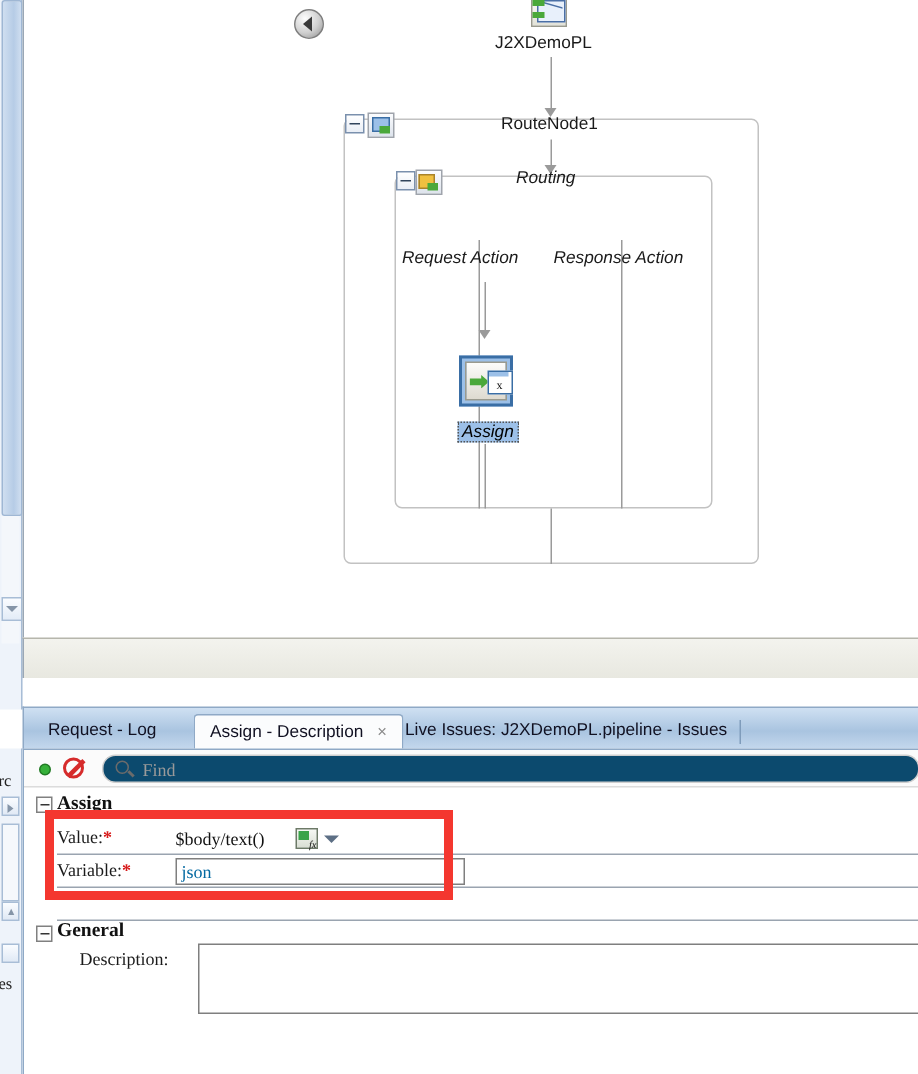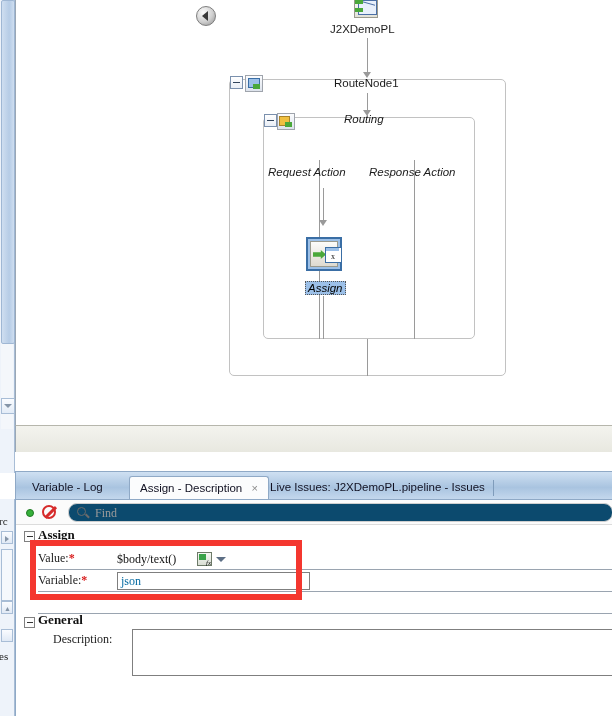--- a/index.html
+++ b/index.html
@@ -387,21 +387,21 @@
     
     
     
     
     
   </div>
 
 
   <div class="vtabbar">
     <div class="vtab" style="left:6px;">
-      <span>Variable - Log</span>
+      <span>Request - Log</span>
     </div>
     <div class="vtab active" style="left:113px;">
       <span>Assign - Description</span>
       <span class="closex">×</span>
     </div>
     <div class="vtab" style="left:244px;">
       <span>Live Issues: J2XDemoPL.pipeline - Issues</span>
     </div>
     <div class="vtab-sep" style="left:477px;"></div>
   </div>

